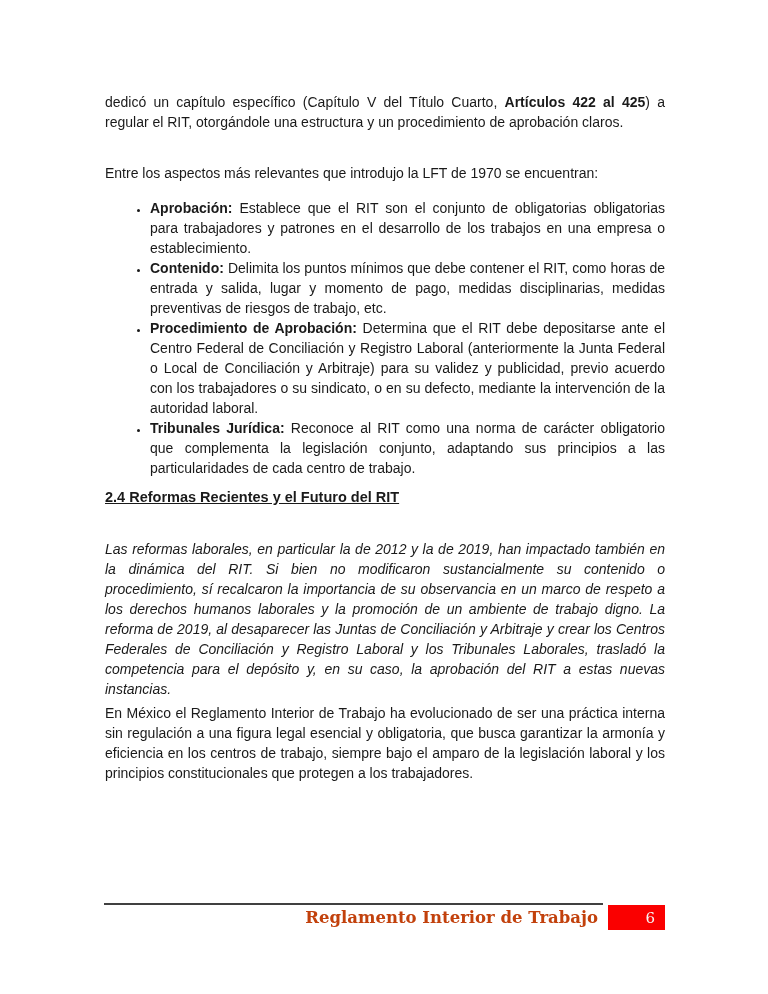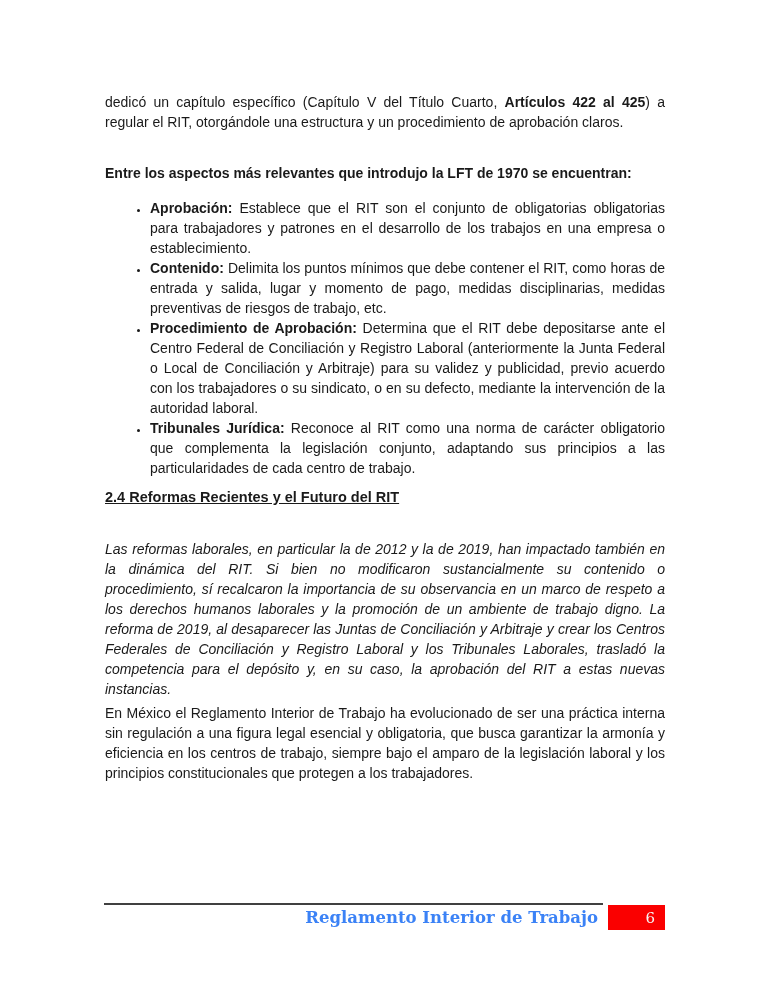--- a/index.html
+++ b/index.html
@@ -39,21 +39,21 @@
     list-style: disc;
   }
   ul.block li {
     text-align: justify;
   }
   ul.block li::marker {
     font-size: 11px;
   }
   
   .b-intro-paragraph    { margin-bottom: 31px; }
-  .b-lead-in-paragraph  { margin-bottom: 15px; font-weight: bold; }
+  .b-lead-in-paragraph  { margin-bottom: 15px; }
   .b-lft-aspects-list   { margin-bottom: 9px;  }
   .b-section-heading    { margin-bottom: 32px; text-decoration: underline; }
   .b-reforms-paragraph  { margin-bottom: 4px; font-style: italic; }
   .b-evolution-paragraph{ margin-bottom: 0;    }
 
   
   .footer-rule {
     position: absolute;
     left: 104px;
     top: 903px;
@@ -67,21 +67,21 @@
     right: 103px;
     display: flex;
     align-items: center;
     gap: 10px;
   }
   .footer-title {
     font-family: "DejaVu Serif", "Liberation Serif", serif;
     font-weight: bold;
     font-size: 16.5px;
     line-height: 25px;
-    color: #3b82f6;
+    color: #c2410c;
     white-space: nowrap;
   }
   .page-badge {
     width: 57px;
     height: 25px;
     box-sizing: border-box;
     display: flex;
     align-items: center;
     justify-content: flex-end;
     padding-right: 10px;

